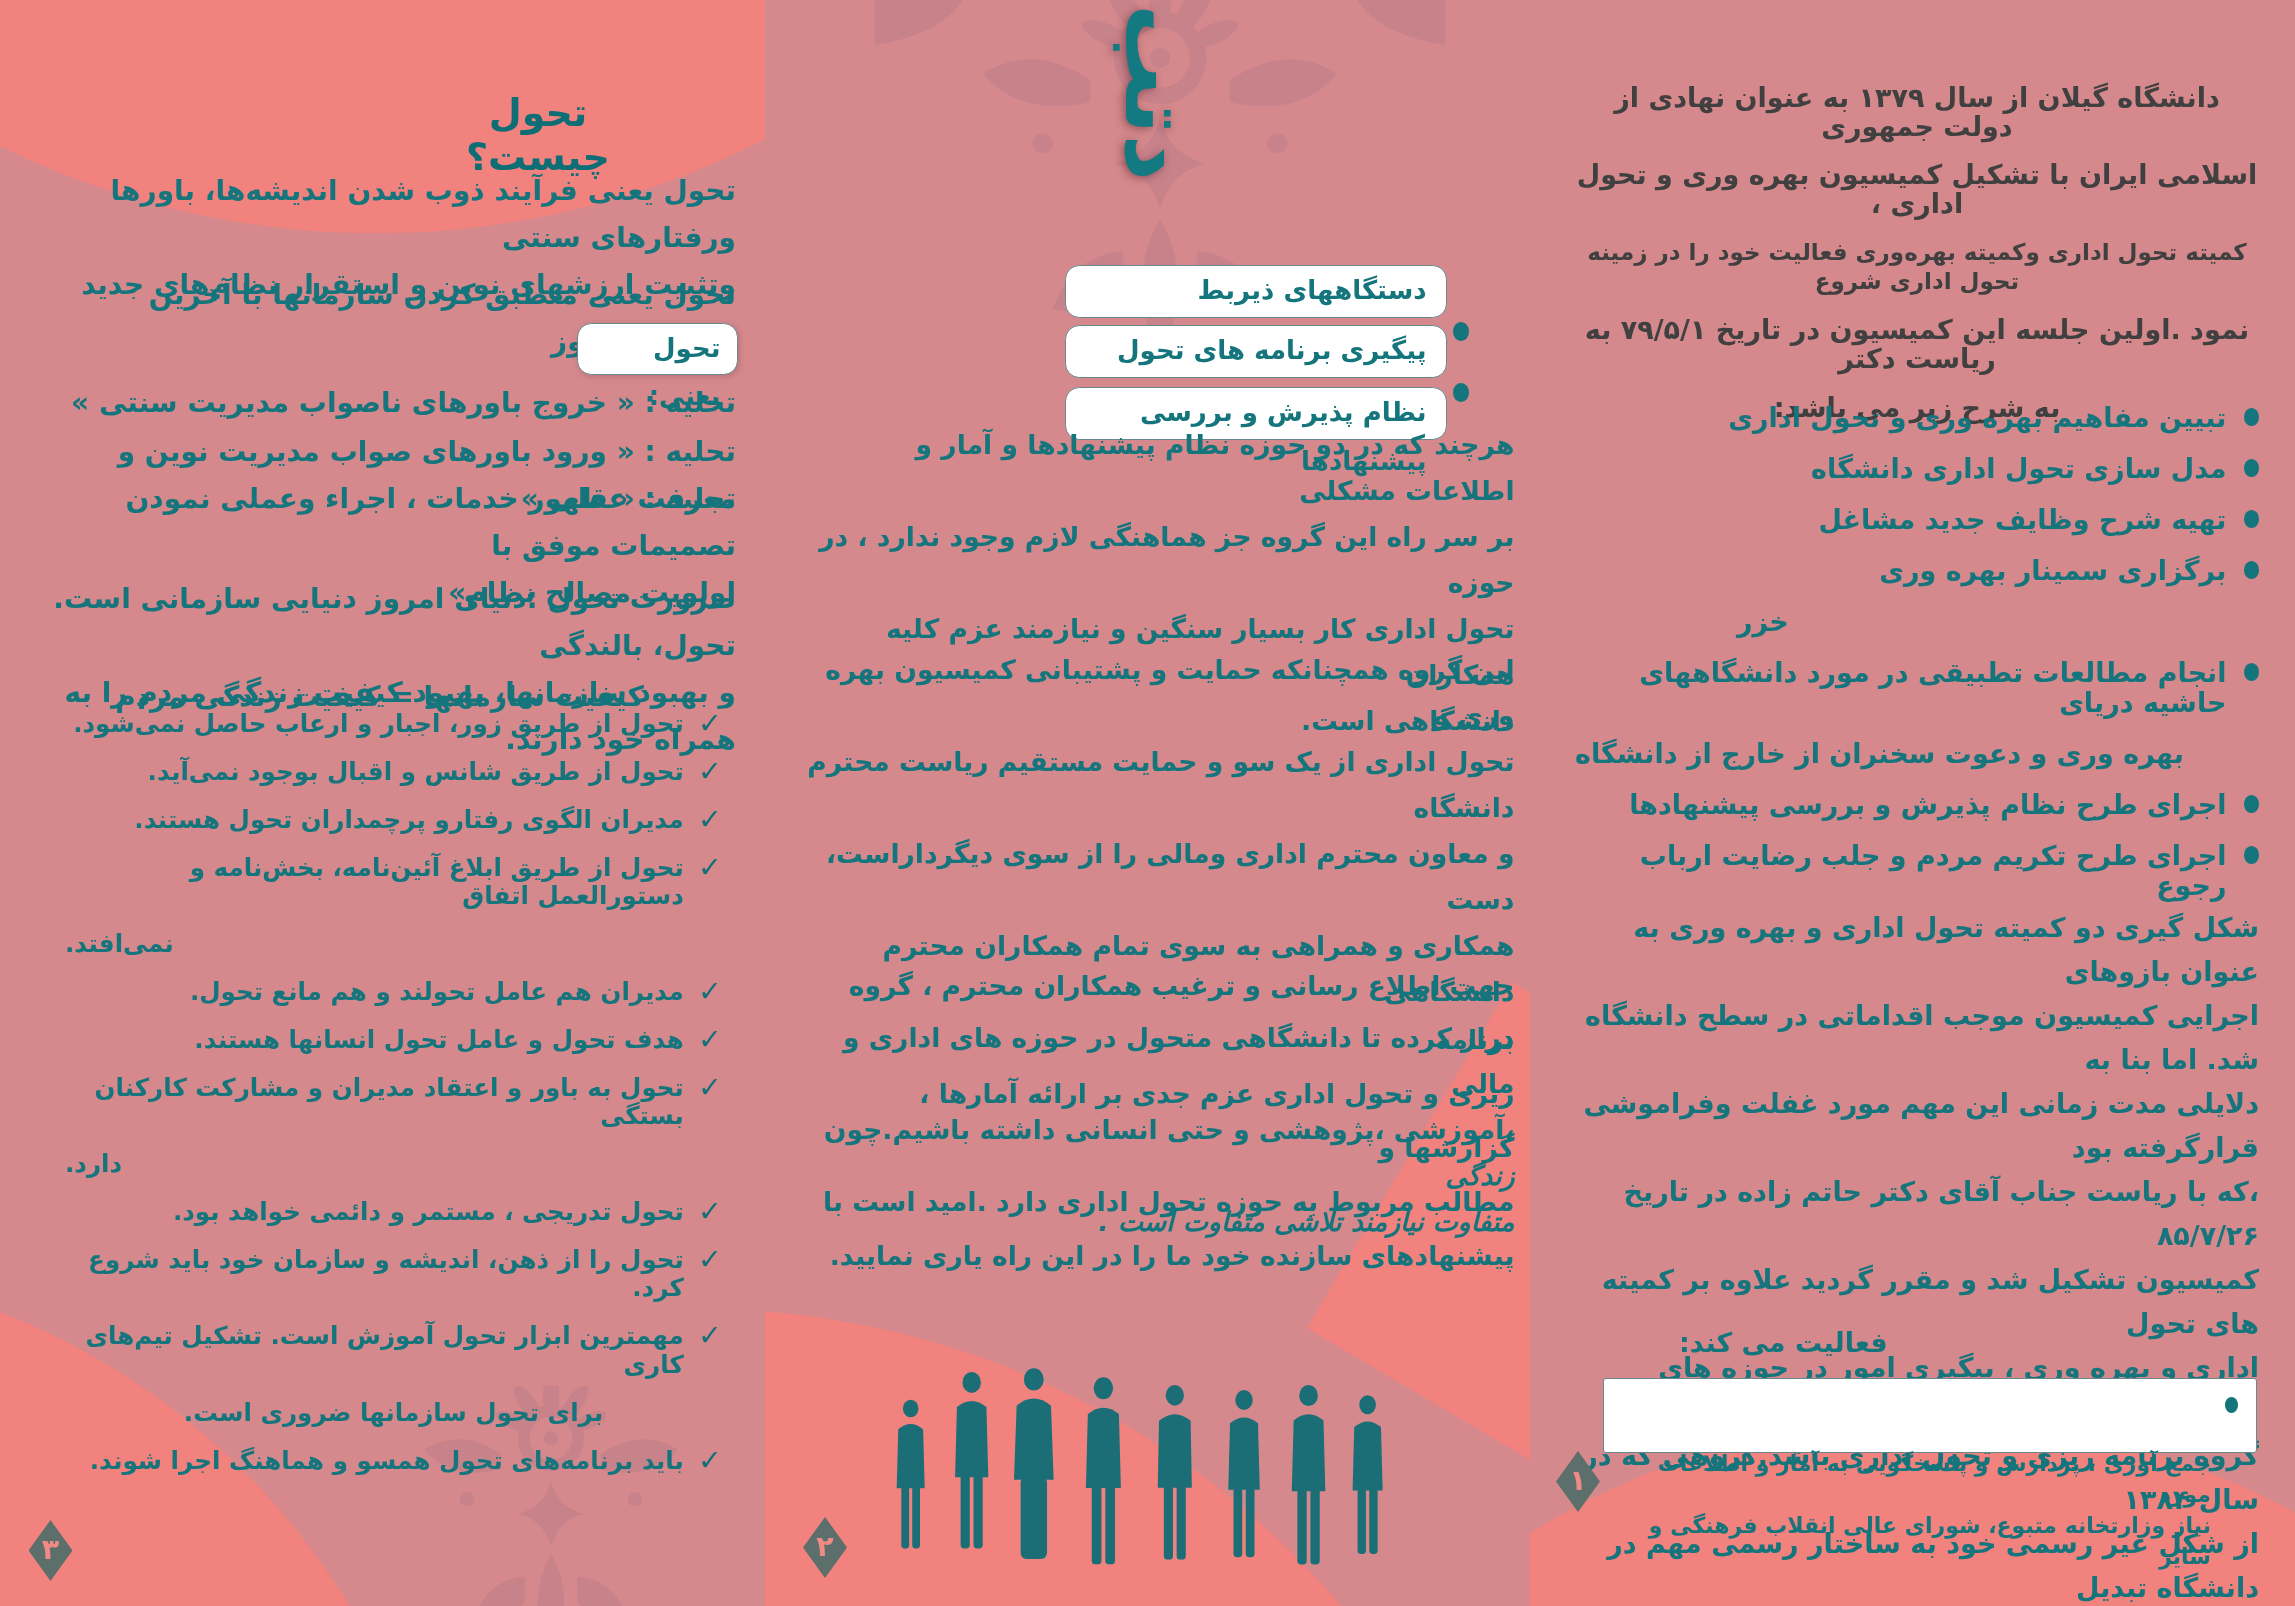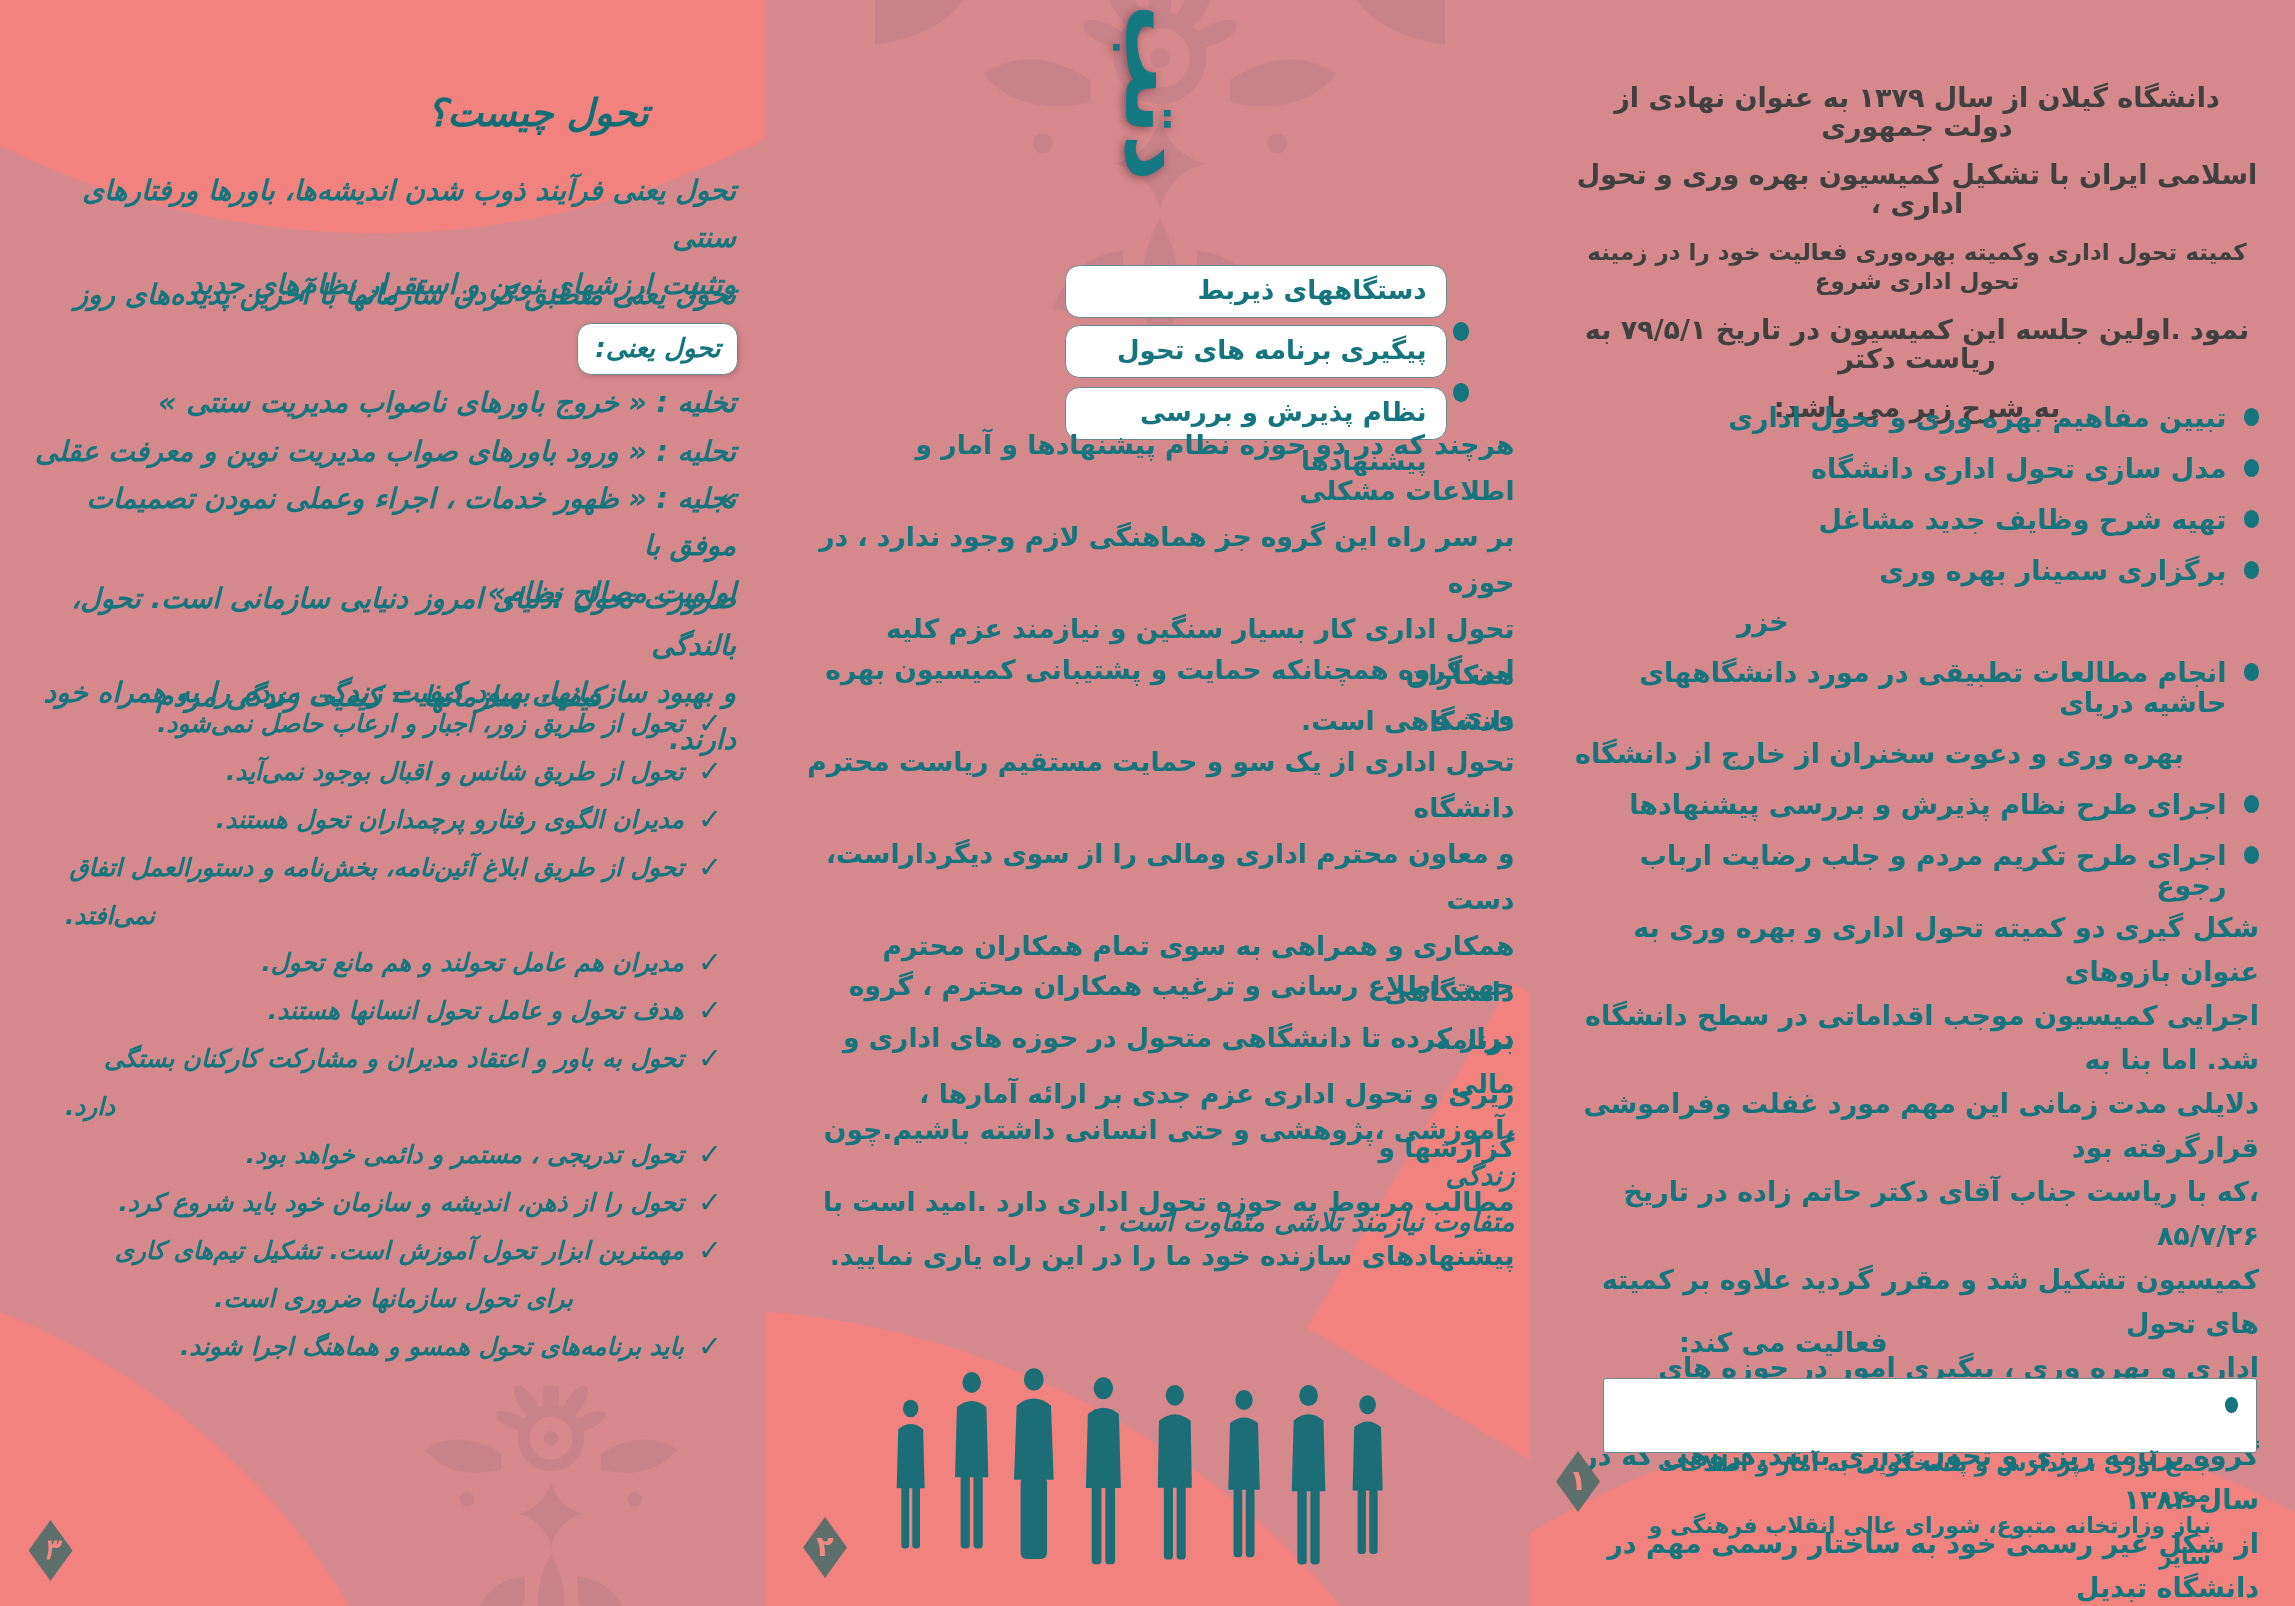--- a/index.html
+++ b/index.html
@@ -1,19 +1,19 @@
 <!DOCTYPE html>
 <html lang="fa" dir="rtl" style="font-size:10.4px"><head>
 <meta charset="utf-8">
 <style>
   html,body{margin:0;padding:0;background:#888;}
   .canvas{position:relative;width:2295px;height:1607px;overflow:hidden;
           background:#d5898c;font-family:"DejaVu Sans",sans-serif;direction:rtl;}
   .page{position:absolute;top:0;height:1607px;width:765px;overflow:hidden;}
-  #page-left{left:0;font-style:italic;} #page-mid{left:765px;} #page-right{left:1530px;}
+  #page-left{left:0;} #page-mid{left:765px;} #page-right{left:1530px;}
 
   
   .shape{position:absolute;background:#f2827e;border-radius:50%;}
   .band{position:absolute;background:#f2827e;}
 
   
   .t{position:absolute;color:#14757c;font-weight:bold;white-space:pre-line;}
   .right-al{text-align:right;}
   .center-al{text-align:center;}
 

